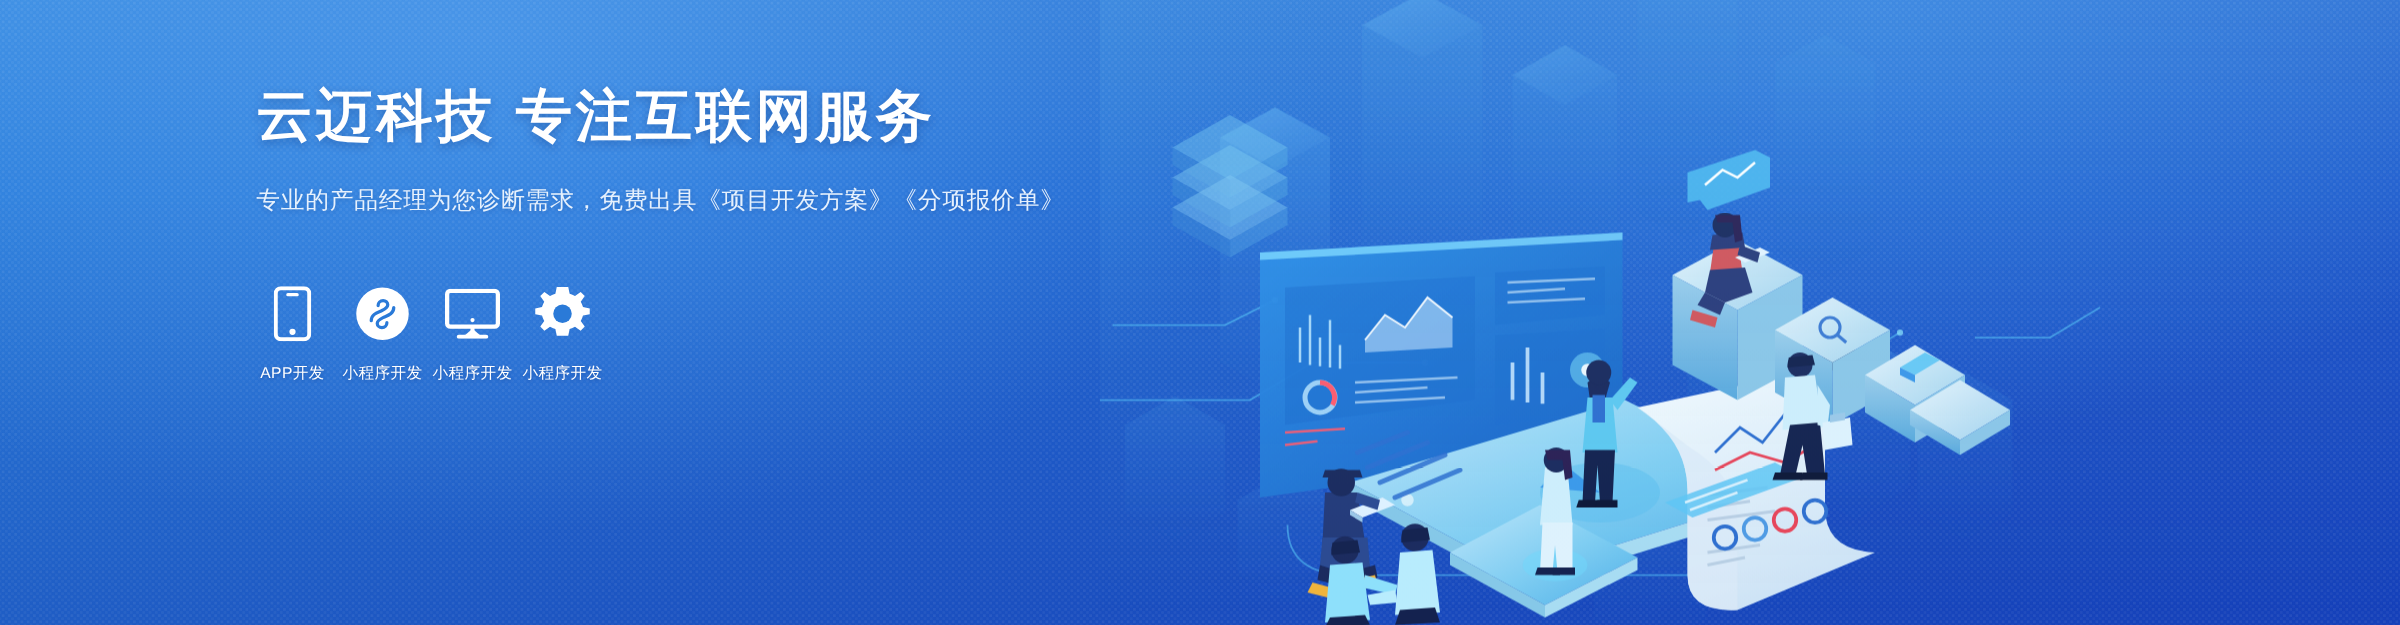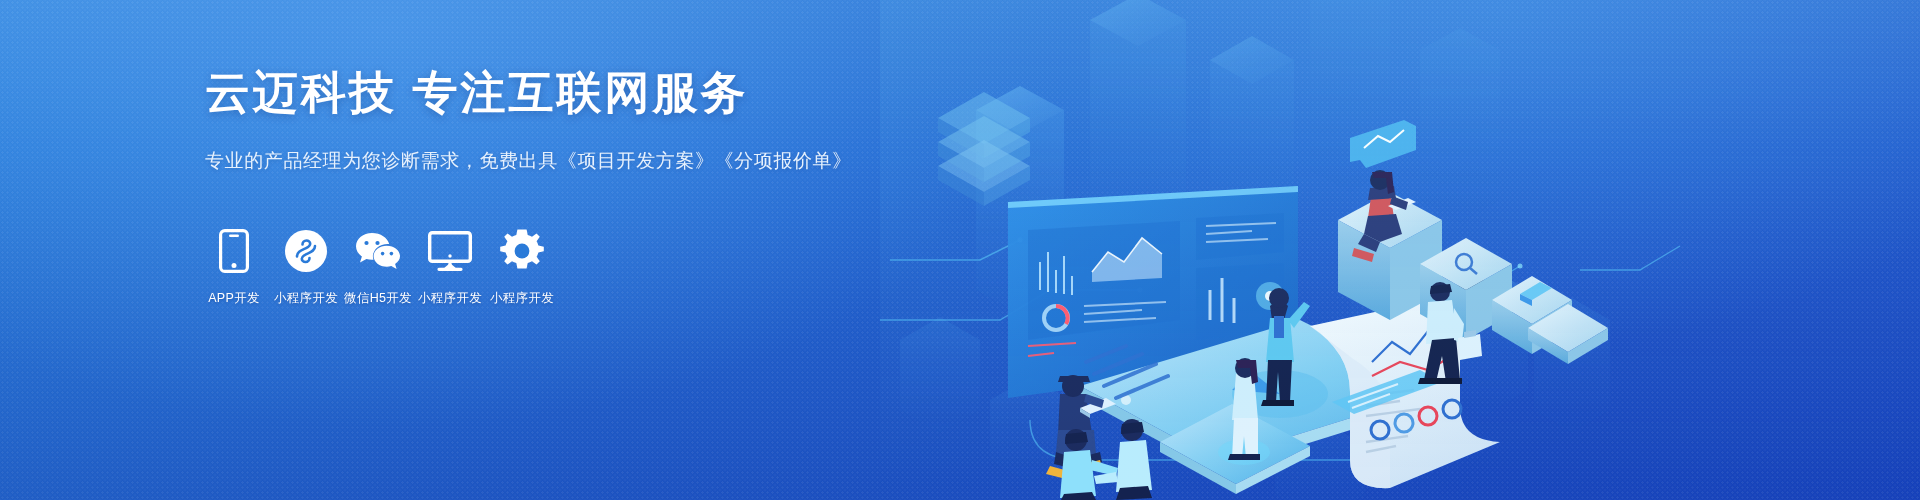--- a/index.html
+++ b/index.html
@@ -412,33 +412,20 @@
       <span class="ico-glyph">
         <svg width="44" height="44" viewBox="0 0 44 44">
           <circle cx="22" cy="22" r="21" fill="#fff"></circle>
           <path d="M13 27.5c0-5.2 5-6.4 8.6-8.1 3.1-1.5 4.6-2.8 4.6-4.6 0-2-1.7-3.3-3.7-3.3-2.4 0-4 1.7-4 3.9" fill="none" stroke="#2a7ad8" stroke-width="2.6" stroke-linecap="round"></path>
           <path d="M31 17c0 5.2-5 6.4-8.6 8.1-3.1 1.5-4.6 2.8-4.6 4.6 0 2 1.7 3.3 3.7 3.3 2.4 0 4-1.7 4-3.9" fill="none" stroke="#2a7ad8" stroke-width="2.6" stroke-linecap="round"></path>
         </svg>
       </span>
       <span class="ico-label">小程序开发</span>
     </div>
 
-    <div class="ico-item">
-      <span class="ico-glyph">
-        <svg width="46" height="40" viewBox="0 0 46 40">
-          <path d="M17 2C8.2 2 1 7.9 1 15.2c0 4.1 2.3 7.8 5.9 10.2L5 31.4l6.4-3.4c1.7.5 3.6.8 5.6.8.5 0 1 0 1.5-.1-.4-1.1-.6-2.3-.6-3.5 0-6.8 6.6-12.3 14.8-12.3.5 0 1 0 1.5.1C32.6 6.8 25.6 2 17 2z" fill="#fff"></path>
-          <circle cx="11.5" cy="12" r="2.1" fill="#2a7ad8"></circle>
-          <circle cx="22.5" cy="12" r="2.1" fill="#2a7ad8"></circle>
-          <path d="M45 25.2c0-5.8-5.9-10.5-13.2-10.5S18.6 19.4 18.6 25.2c0 5.8 5.9 10.5 13.2 10.5 1.6 0 3.1-.2 4.5-.6l5.3 2.8-1.5-5c2.9-1.9 4.9-4.8 4.9-7.7z" fill="#fff"></path>
-          <circle cx="27.6" cy="22.6" r="1.8" fill="#2a7ad8"></circle>
-          <circle cx="36.4" cy="22.6" r="1.8" fill="#2a7ad8"></circle>
-        </svg>
-      </span>
-      <span class="ico-label">微信H5开发</span>
-    </div>
 
     <div class="ico-item">
       <span class="ico-glyph">
         <svg width="44" height="40" viewBox="0 0 44 40">
           <rect x="1.7" y="1.7" width="40.6" height="28.6" rx="2.6" fill="none" stroke="#fff" stroke-width="3.4"></rect>
           <circle cx="22" cy="25" r="1.7" fill="#fff"></circle>
           <path d="M22 31.5 L22 35 M11 38.3 L33 38.3" stroke="#fff" stroke-width="3.2" stroke-linecap="round"></path>
           <path d="M15 38 L22 32 L29 38 Z" fill="#fff"></path>
         </svg>
       </span>

